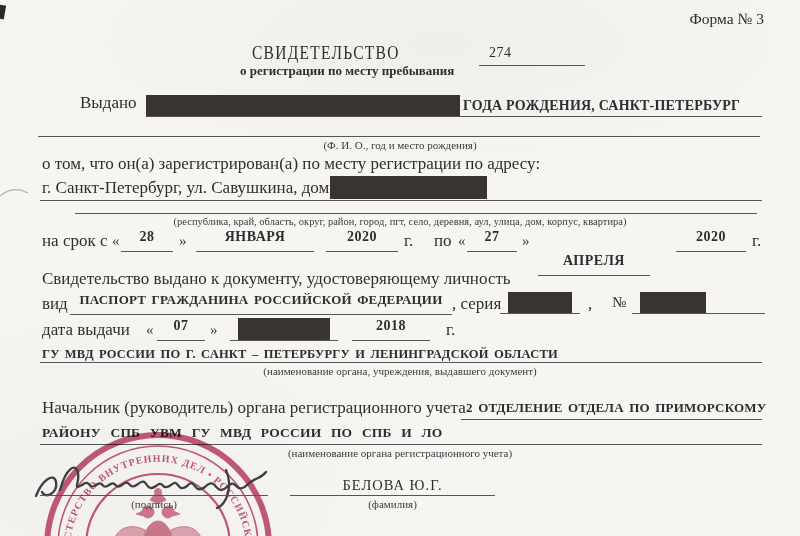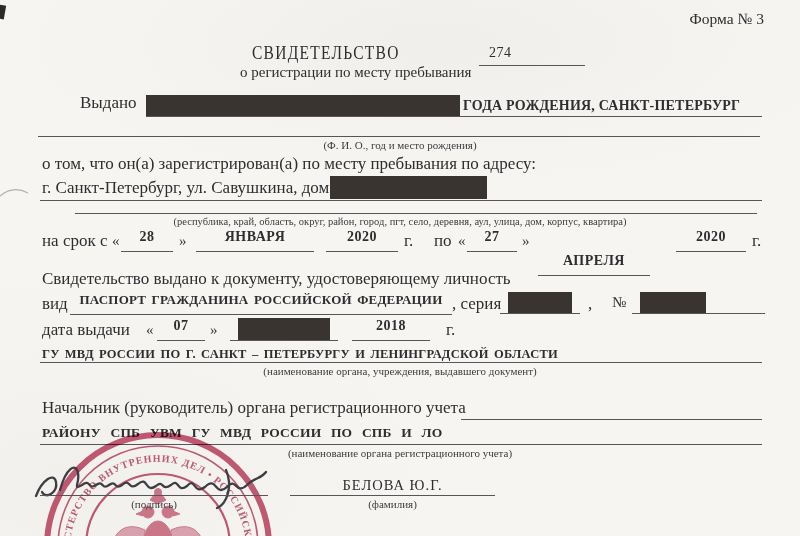--- a/index.html
+++ b/index.html
@@ -32,31 +32,31 @@
   <svg class="sig-svg" style="left:0;top:180px;" width="32" height="28" viewBox="0 0 32 28">
     <path d="M0,16 Q13,5 28,13" stroke="#9a9a96" stroke-width="1.2" fill="none" opacity=".75"></path>
   </svg>
 
   <div class="t" style="top:10px;right:36px;font-size:15.5px;">Форма № 3</div>
 
   <div class="t" style="left:252px;top:43px;font-size:18px;letter-spacing:1.5px;transform:scaleX(.86);transform-origin:left top;">СВИДЕТЕЛЬСТВО</div>
 
   <div class="field" style="left:479px;top:45px;width:96px;height:20px;text-align:left;padding-left:10px;font-weight:normal;font-size:14px;">274</div>
 
-  <div class="t" style="left:240px;top:64px;font-size:15px;">о регистрации по месту пребывания</div>
+  <div class="t" style="left:240px;top:64px;font-size:13px;font-weight:bold;">о регистрации по месту пребывания</div>
 
   <div class="t" style="left:80px;top:93px;font-size:17px;">Выдано</div>
   <div class="bar" style="left:146px;top:95px;width:314px;height:21px;"></div>
   <div class="t bold" style="left:463px;top:98px;font-size:14px;letter-spacing:.2px;">ГОДА РОЖДЕНИЯ, САНКТ-ПЕТЕРБУРГ</div>
   <div class="rule" style="left:146px;top:116px;width:616px;"></div>
 
   <div class="rule" style="left:38px;top:136px;width:722px;"></div>
   <div class="t cap center800" style="top:139px;">(Ф. И. О., год и место рождения)</div>
 
-  <div class="t" style="left:42px;top:154px;font-size:17px;">о том, что он(а) зарегистрирован(а) по месту пребывания по адресу:</div>
+  <div class="t" style="left:42px;top:154px;font-size:17px;">о том, что он(а) зарегистрирован(а) по месту регистрации по адресу:</div>
 
   <div class="t" style="left:42px;top:178px;font-size:17px;">г. Санкт-Петербург, ул. Савушкина, дом</div>
   <div class="bar" style="left:330px;top:176px;width:157px;height:23px;"></div>
   <div class="rule" style="left:40px;top:200px;width:722px;"></div>
   <div class="rule" style="left:75px;top:213px;width:682px;"></div>
   <div class="t cap center800" style="top:216px;font-size:10.5px;">(республика, край, область, округ, район, город, пгт, село, деревня, аул, улица, дом, корпус, квартира)</div>
 
   <div class="t" style="left:42px;top:231px;font-size:17px;">на срок с</div>
   <div class="t q" style="left:112px;top:233px;">«</div>
   <div class="field" style="left:121px;top:229px;width:52px;height:22px;">28</div>
@@ -91,20 +91,21 @@
   <div class="bar" style="left:238px;top:318px;width:92px;height:23px;"></div>
   <div class="rule" style="left:230px;top:340px;width:108px;"></div>
   <div class="field" style="left:352px;top:318px;width:78px;height:22px;">2018</div>
   <div class="t" style="left:446px;top:320px;font-size:17px;">г.</div>
 
   <div class="t caps-sm" style="left:42px;top:347px;font-size:12.5px;">ГУ  МВД  РОССИИ  ПО  Г. САНКТ – ПЕТЕРБУРГУ  И  ЛЕНИНГРАДСКОЙ ОБЛАСТИ</div>
   <div class="rule" style="left:40px;top:362px;width:722px;"></div>
   <div class="t" style="left:42px;top:398px;font-size:17px;">Начальник (руководитель) органа регистрационного учета</div>
 
   <div class="t cap center800" style="top:365px;">(наименование органа, учреждения, выдавшего документ)</div>
+  <div class="t caps-sm" style="left:466px;top:401px;font-size:13px;">2 ОТДЕЛЕНИЕ ОТДЕЛА  ПО ПРИМОРСКОМУ</div>
   <div class="rule" style="left:461px;top:419px;width:301px;"></div>
   <div class="t caps-sm" style="left:42px;top:425px;font-size:13.5px;word-spacing:6px;">РАЙОНУ СПБ УВМ  ГУ  МВД РОССИИ  ПО СПБ  И  ЛО</div>
   <div class="rule" style="left:40px;top:444px;width:722px;"></div>
   <div class="t cap center800" style="top:447px;">(наименование органа регистрационного учета)</div>
 
   <svg class="stamp-svg" style="left:36px;top:424px;" width="246" height="230" viewBox="0 0 246 230">
     <g stroke="#c44e6b" fill="none">
       <circle cx="122" cy="122" r="111" stroke-width="6"></circle>
       <circle cx="122" cy="122" r="100" stroke-width="1.6"></circle>
       <circle cx="122" cy="122" r="72" stroke-width="2.2"></circle>

